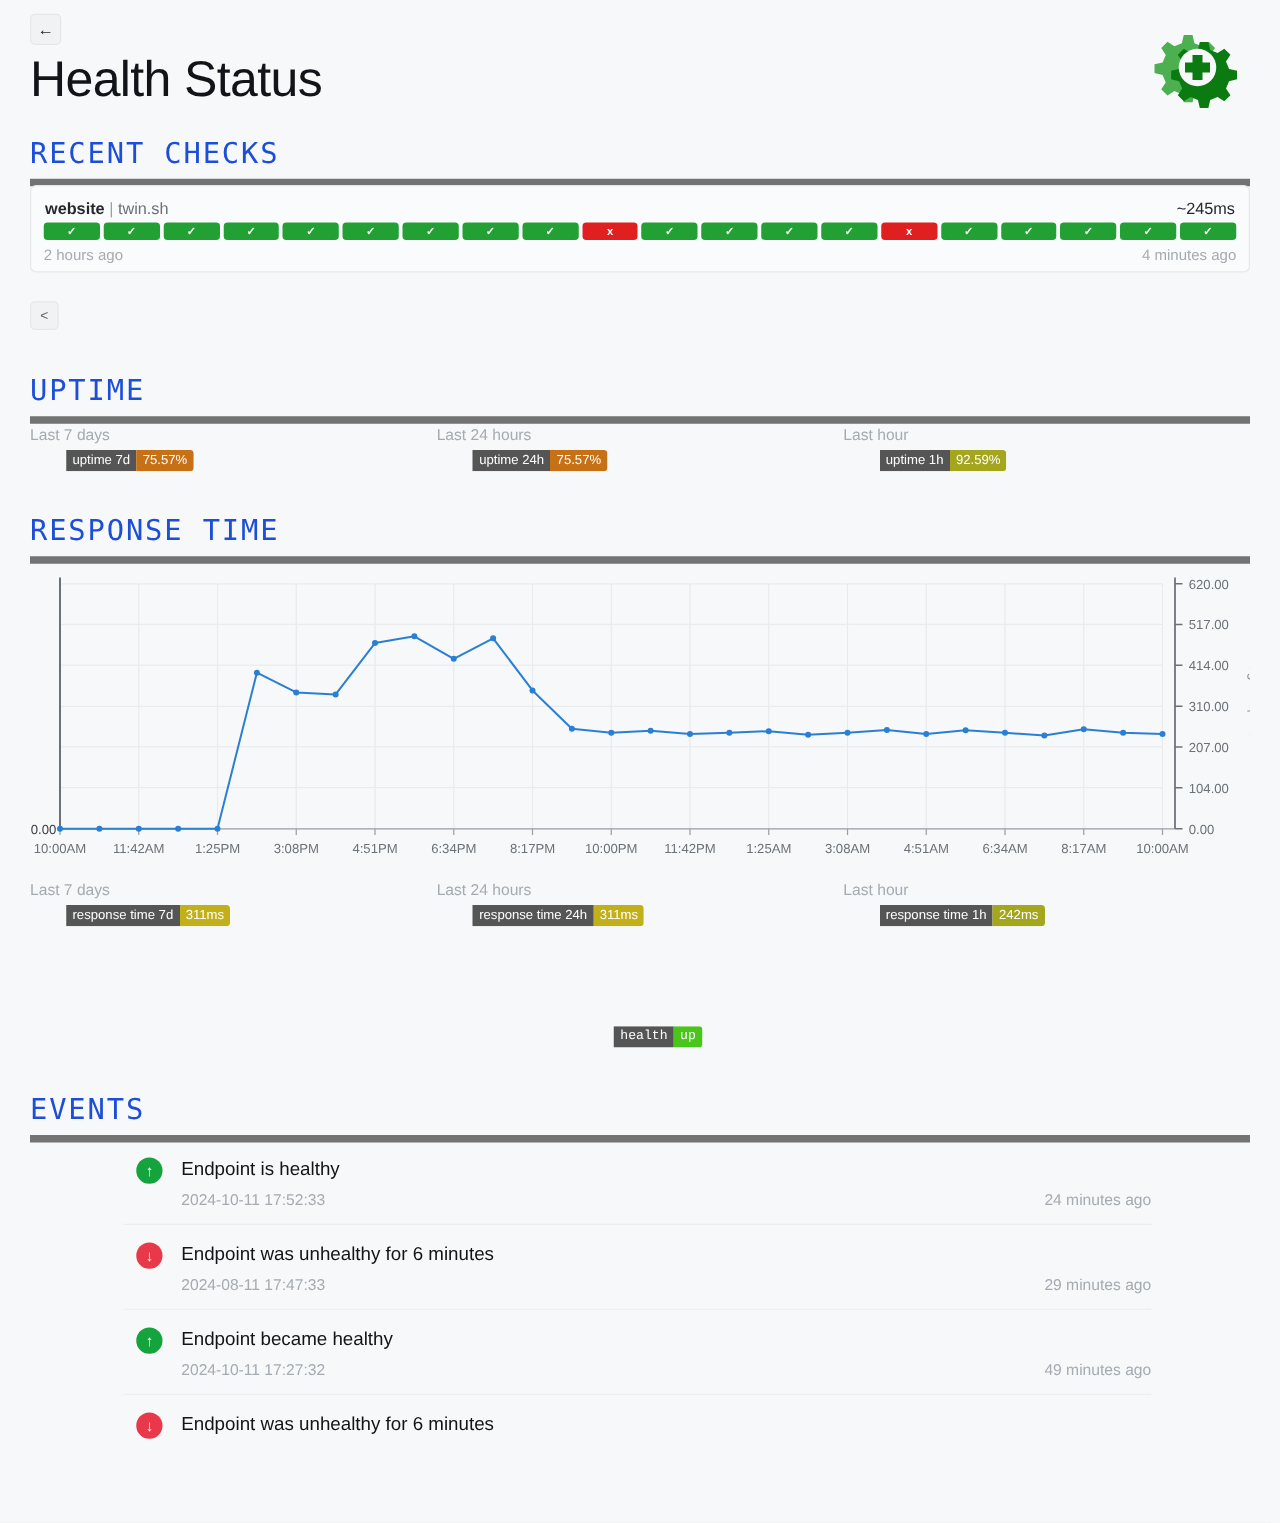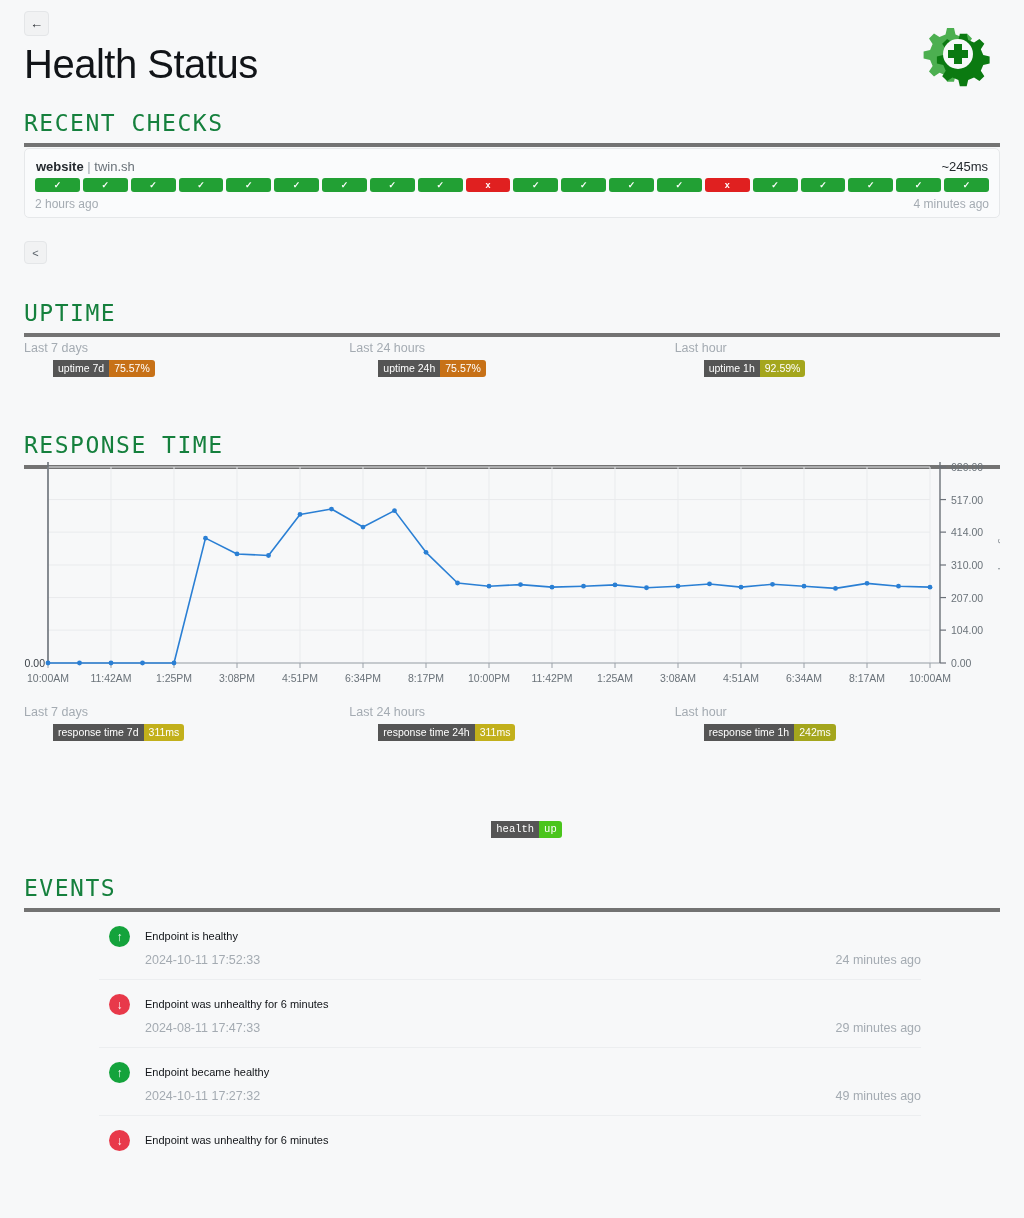--- a/index.html
+++ b/index.html
@@ -52,24 +52,24 @@
   }
 
   
   .section-head {
     position: absolute;
     left: 24px;
     width: 976px;
     font-family: "DejaVu Sans Mono", monospace;
     font-size: 23px;
     letter-spacing: 1.5px;
-    color: #15803d;
+    color: #1d4ed8;
     font-weight: 400;
     padding-bottom: 7px;
-    border-bottom: 4px solid #737373;
+    border-bottom: 6px solid #737373;
   }
 
   
   .check-card {
     position: absolute;
     left: 24px; top: 148px;
     width: 976px;
     background: #fafbfc;
     border: 1px solid #e6e8ea;
     border-radius: 5px;
@@ -187,21 +187,21 @@
     border-radius: 50%;
     display: flex; align-items: center; justify-content: center;
     color: #ffffff;
     font-size: 12px;
     line-height: 1;
   }
   .event-icon.up { background: #14a33c; }
   .event-icon.down { background: #e8394a; }
   .event-title {
     margin-left: 46px;
-    font-size: 11px;
+    font-size: 15px;
     color: #111418;
     line-height: 20px;
   }
   .event-meta {
     margin-left: 46px;
     margin-top: 7px;
     display: flex; justify-content: space-between;
     font-size: 12.5px;
     color: #a4abb2;
   }
@@ -289,21 +289,21 @@
       </div>
       <div class="metric-col">
         <div class="metric-label">Last hour</div>
         <span class="shield">
           <span class="k">uptime 1h</span>
           <span class="v" style="background: rgb(164, 166, 29);">92.59%</span>
         </span>
       </div>
     </div>
 
-  <div class="section-head" style="top:432px;">RESPONSE TIME</div>
+  <div class="section-head" style="top:412px;">RESPONSE TIME</div>
 
   <div class="chart-wrap">
     <svg class="chart-svg" id="chart" width="976" height="240" viewBox="0 0 976 240">
         <line x1="24" y1="208" x2="906" y2="208" stroke="#e9ebed" stroke-width="1"></line>
         <line x1="24" y1="175.1225806451613" x2="906" y2="175.1225806451613" stroke="#e9ebed" stroke-width="1"></line>
         <line x1="24" y1="142.56129032258065" x2="906" y2="142.56129032258065" stroke="#e9ebed" stroke-width="1"></line>
         <line x1="24" y1="110" x2="906" y2="110" stroke="#e9ebed" stroke-width="1"></line>
         <line x1="24" y1="77.12258064516129" x2="906" y2="77.12258064516129" stroke="#e9ebed" stroke-width="1"></line>
         <line x1="24" y1="44.561290322580646" x2="906" y2="44.561290322580646" stroke="#e9ebed" stroke-width="1"></line>
         <line x1="24" y1="12" x2="906" y2="12" stroke="#e9ebed" stroke-width="1"></line>

